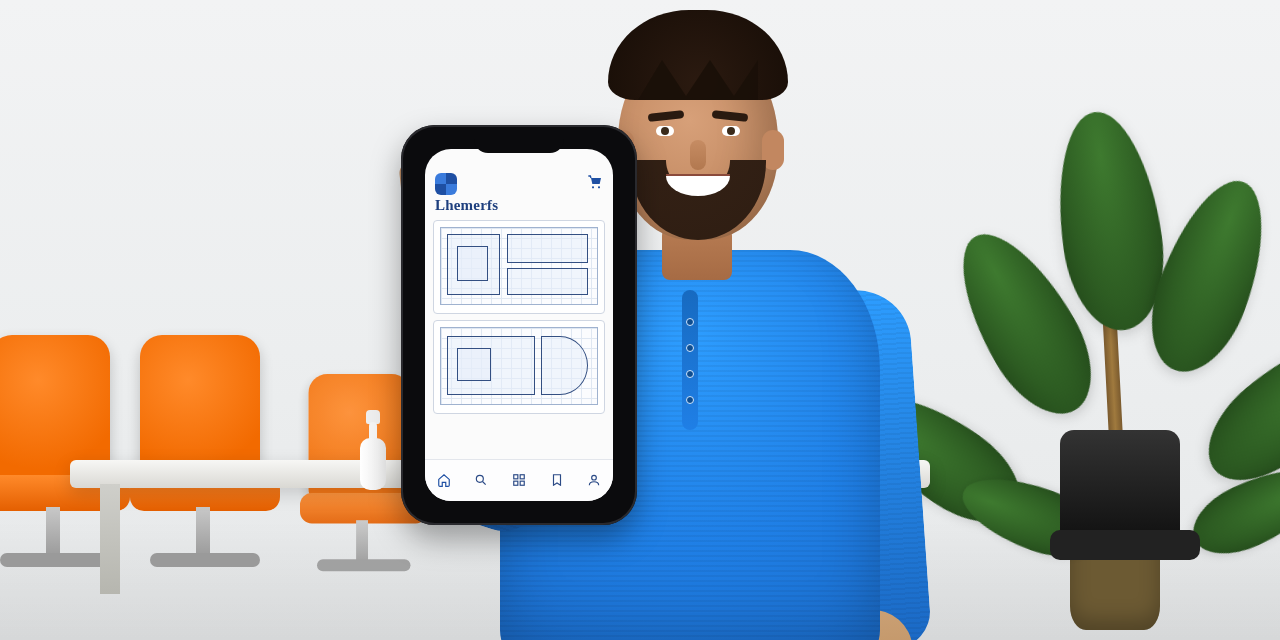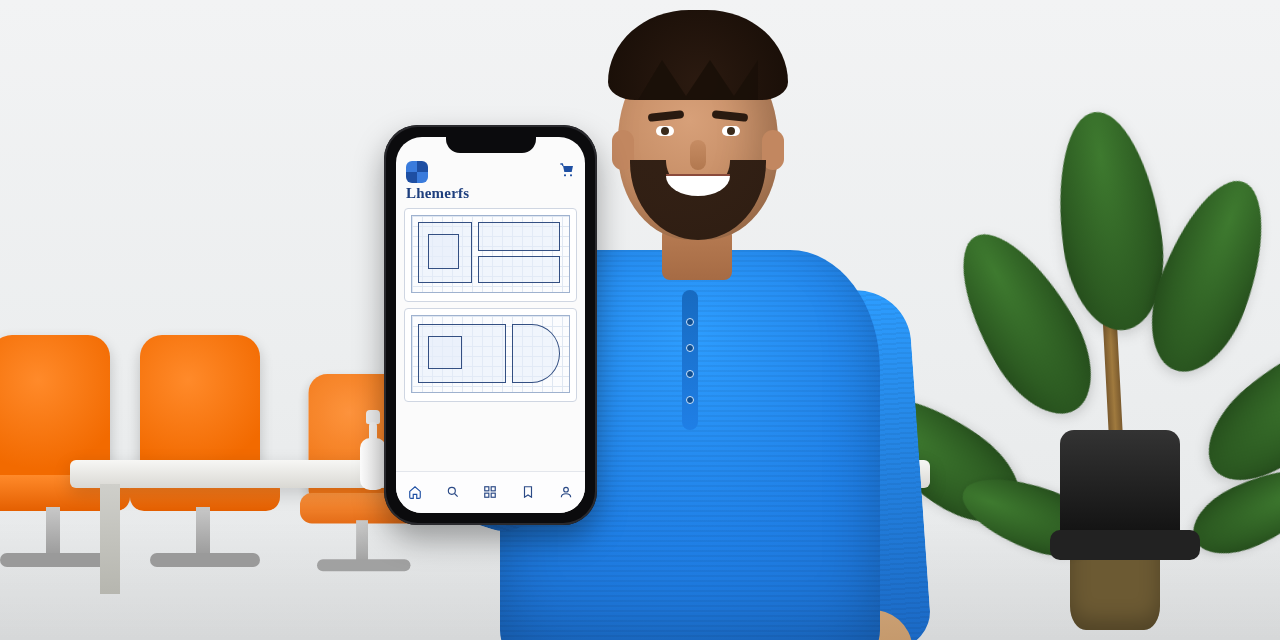--- a/index.html
+++ b/index.html
@@ -263,25 +263,25 @@
   }
   .armR::after{
     content:""; position:absolute; left:10px; bottom:-120px; width:80px; height:160px;
     background: linear-gradient(180deg,#caa074,#b2804f);
     border-radius:40px;
   }
 
   
   .phone {
     position: absolute;
-    left: 384px; top: 125px;
-    width: 213px; height: 400px;
+    left: 401px; top: 125px;
+    width: 236px; height: 400px;
     background: #0b0b0d;
     border-radius: 34px;
-    padding: 12px;
+    padding: 24px;
     box-shadow: 0 14px 30px rgba(0,0,0,0.35), inset 0 0 0 2px #2a2a2e;
   }
   .notch {
     position: absolute; left: 50%; top: 6px;
     transform: translateX(-50%);
     width: 90px; height: 22px;
     background: #0b0b0d;
     border-radius: 0 0 14px 14px;
     z-index: 5;
   }

